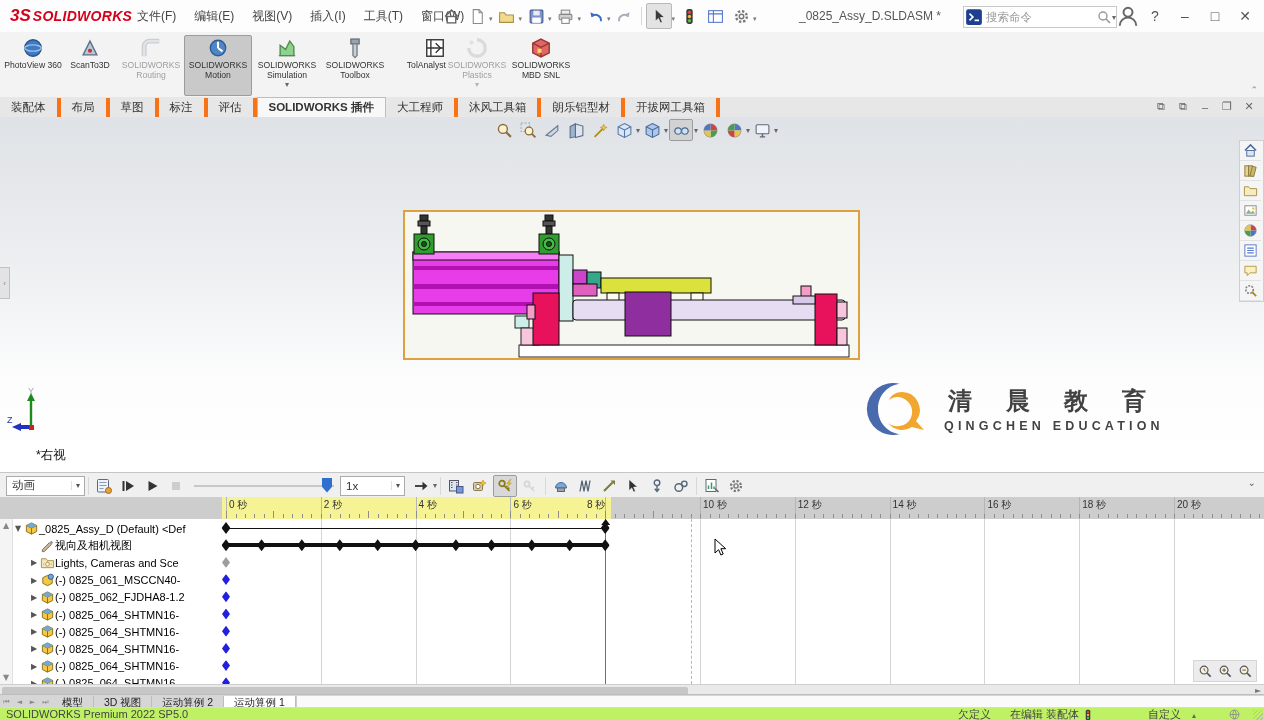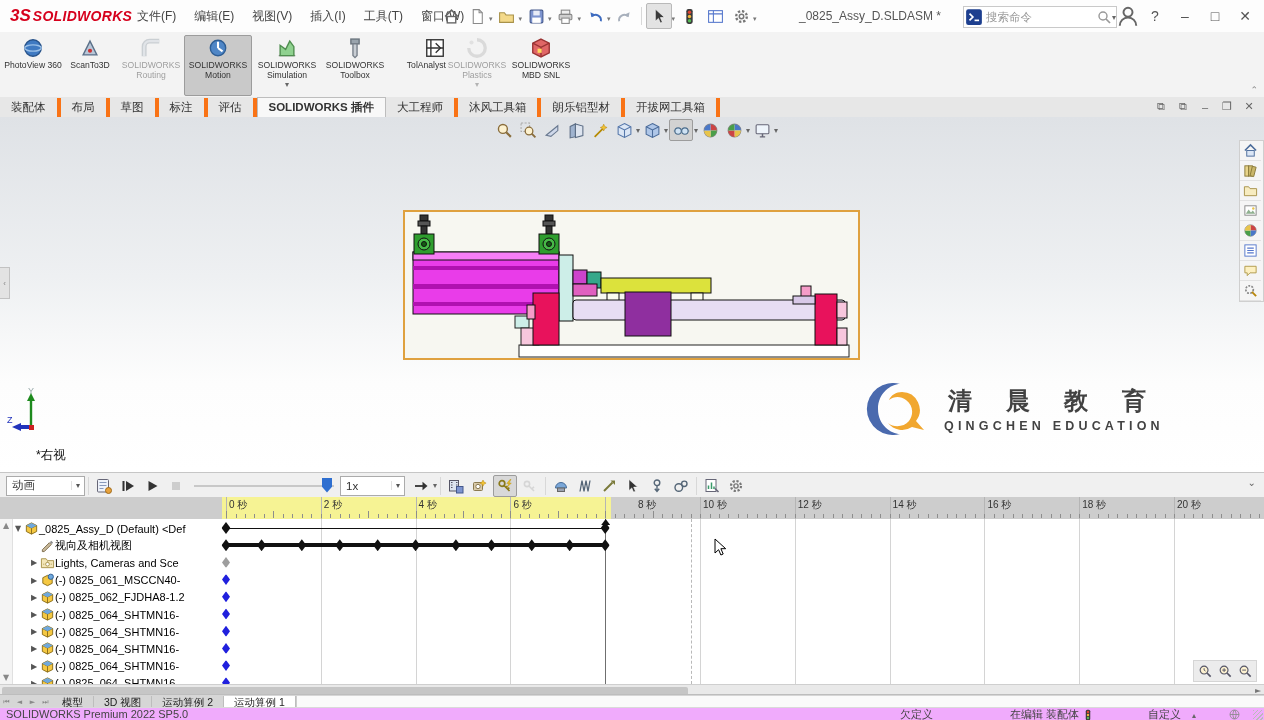--- a/index.html
+++ b/index.html
@@ -106,21 +106,21 @@
   #zoomtools{position:absolute;left:1193px;top:660px;background:#ececec;border:1px solid #d5d5d5;padding:1px;}
   .z-btn{width:20px;height:18px;}
   .z-btn .ic{width:15px;height:15px;}
   
   #bottomtabs{left:0;top:694px;width:1264px;height:13px;background:#d6d6d6;border-top:1px solid #bdbdbd;}
   .nav-btn{width:13px;height:12px;color:#8a8a8a;font-size:7px;text-align:center;line-height:12px;font-family:"DejaVu Sans",sans-serif;}
   .btab{padding:0 10px;font-size:10.5px;line-height:12px;height:12px;color:#222;border-right:1px solid #bdbdbd;background:#d6d6d6;}
   .btab.active{background:#fff;}
   #btab-rest{flex:1;height:12px;background:#fafafa;border-left:1px solid #cccccc;}
   
-  #statusbar{left:0;top:707px;width:1264px;height:13px;background:#f0abfc;border-top:1px solid #d9d9d9;font-size:11px;color:#444;}
+  #statusbar{left:0;top:707px;width:1264px;height:13px;background:#bef264;border-top:1px solid #d9d9d9;font-size:11px;color:#444;}
   #statusbar .s-item{position:absolute;top:0;line-height:13px;white-space:nowrap;}
   #grip{position:absolute;right:1px;bottom:1px;width:10px;height:10px;
         background:repeating-linear-gradient(135deg,#bbb 0 1px,transparent 1px 3px);}
   
   #cursor{left:712px;top:538px;width:16px;height:20px;z-index:99;}
 </style>
 </head>
 <body>
 
 <div id="app">
@@ -786,21 +786,21 @@
     <div id="ruler-active"></div>
   <div class="r-sep" style="left: 226px;"></div>
       <div class="r-label" style="left: 229px;">0 秒</div>
       <div class="r-sep" style="left: 320.8px;"></div>
       <div class="r-label" style="left: 323.8px;">2 秒</div>
       <div class="r-sep" style="left: 415.6px;"></div>
       <div class="r-label" style="left: 418.6px;">4 秒</div>
       <div class="r-sep" style="left: 510.4px;"></div>
       <div class="r-label" style="left: 513.4px;">6 秒</div>
       <div class="r-sep" style="left: 605.2px;"></div>
-      <div class="r-label" style="left: 638px;">8 秒</div>
+      <div class="r-label" style="left: 587px;">8 秒</div>
       <div class="r-sep" style="left: 700px;"></div>
       <div class="r-label" style="left: 703px;">10 秒</div>
       <div class="r-sep" style="left: 794.8px;"></div>
       <div class="r-label" style="left: 797.8px;">12 秒</div>
       <div class="r-sep" style="left: 889.6px;"></div>
       <div class="r-label" style="left: 892.6px;">14 秒</div>
       <div class="r-sep" style="left: 984.4px;"></div>
       <div class="r-label" style="left: 987.4px;">16 秒</div>
       <div class="r-sep" style="left: 1079.2px;"></div>
       <div class="r-label" style="left: 1082.2px;">18 秒</div>
@@ -1113,21 +1113,21 @@
       <div class="nav-btn">⏭</div>
       <div class="btab">模型</div>
       <div class="btab">3D 视图</div>
       <div class="btab">运动算例 2</div>
       <div class="btab active">运动算例 1</div>
       <div id="btab-rest"></div>
     </div>
 
   <div id="statusbar" class="abs">
     <span class="s-item" style="left:6px">SOLIDWORKS Premium 2022 SP5.0</span>
-    <span class="s-item" style="left:900px">欠定义</span>
+    <span class="s-item" style="left:958px">欠定义</span>
     <span class="s-item" style="left:1010px">在编辑 装配体</span>
     <span class="s-item ic" style="left:1082px;top:1px;width:12px;height:12px">
         <svg viewBox="0 0 16 16" width="100%" height="100%">
           <rect x="5" y="1" width="6" height="14" rx="2" fill="#3b3b3b"></rect>
           <circle cx="8" cy="4" r="1.6" fill="#e04433"></circle>
           <circle cx="8" cy="8" r="1.6" fill="#f5b73c"></circle>
           <circle cx="8" cy="12" r="1.6" fill="#55bb55"></circle>
         </svg>
       </span>
     <span class="s-item" style="left:1148px">自定义</span>

